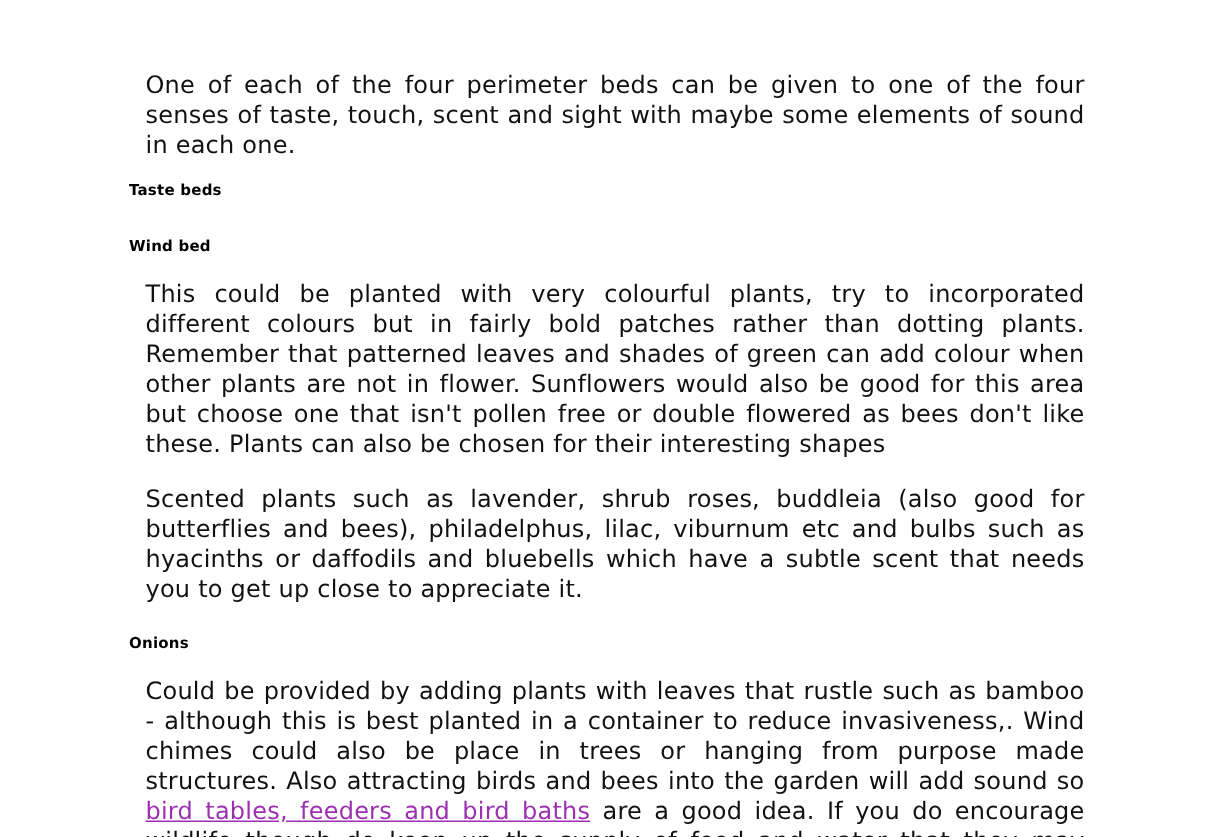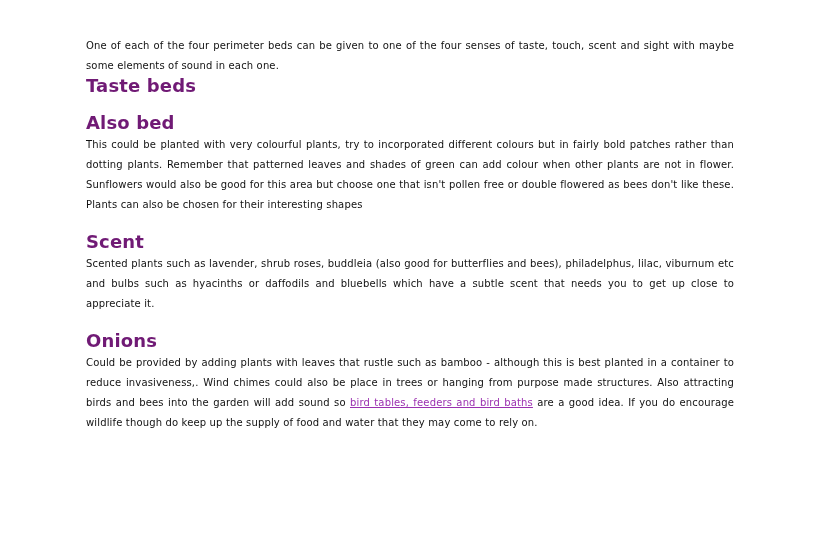--- a/index.html
+++ b/index.html
@@ -17,33 +17,33 @@
   .page {
     box-sizing: border-box;
     width: 820px;
     height: 558px;
     padding: 36px 86px 10px 86px;
   }
   .doc {
     width: 648px;
   }
   p.body-text {
-    margin: 0;
-    font-size: 10px;
+    margin: 11px;
+    font-size: 16px;
     line-height: 20px;
     text-align: justify;
     color: #111111;
     letter-spacing: 0.15px;
   }
   h3.section-title {
     margin: 0;
-    font-size: 18px;
+    font-size: 10px;
     line-height: 20px;
     font-weight: bold;
-    color: #701a75;
+    color: #000000;
     letter-spacing: 0.15px;
   }
   .block {
     margin-bottom: 17px;
   }
   .block:last-child {
     margin-bottom: 0;
   }
   .block .section-title {
     margin-bottom: 2px;
@@ -62,27 +62,26 @@
 <div class="page">
   <div class="doc">
 
     <p class="body-text intro">One of each of the four perimeter beds can be given to one of the four senses of taste, touch, scent and sight with maybe some elements of sound in each one.</p>
 
     <div class="block">
       <h3 class="section-title">Taste beds</h3>
     </div>
 
     <div class="block">
-      <h3 class="section-title">Also bed</h3>
+      <h3 class="section-title">Wind bed</h3>
       <p class="body-text">This could be planted with very colourful plants, try to incorporated different colours but in fairly bold patches rather than dotting plants. Remember that patterned leaves and shades of green can add colour when other plants are not in flower. Sunflowers would also be good for this area but choose one that isn't pollen free or double flowered as bees don't like these. Plants can also be chosen for their interesting shapes</p>
     </div>
 
 
     <div class="block">
-      <h3 class="section-title">Scent</h3>
       <p class="body-text">Scented plants such as lavender, shrub roses, buddleia (also good for butterflies and bees), philadelphus, lilac, viburnum etc and bulbs such as hyacinths or daffodils and bluebells which have a subtle scent that needs you to get up close to appreciate it.</p>
     </div>
 
     <div class="block">
       <h3 class="section-title">Onions</h3>
       <p class="body-text"><span>Could be provided by adding plants with leaves that rustle such as bamboo - although this is best planted in a container to reduce invasiveness,. Wind chimes could also be place in trees or hanging from purpose made structures. Also attracting birds and bees into the garden will add sound so </span><a class="inline-link" href="#">bird tables, feeders and bird baths</a><span> are a good idea. If you do encourage wildlife though do keep up the supply of food and water that they may come to rely on.</span></p>
     </div>
 
   </div>
 </div>

